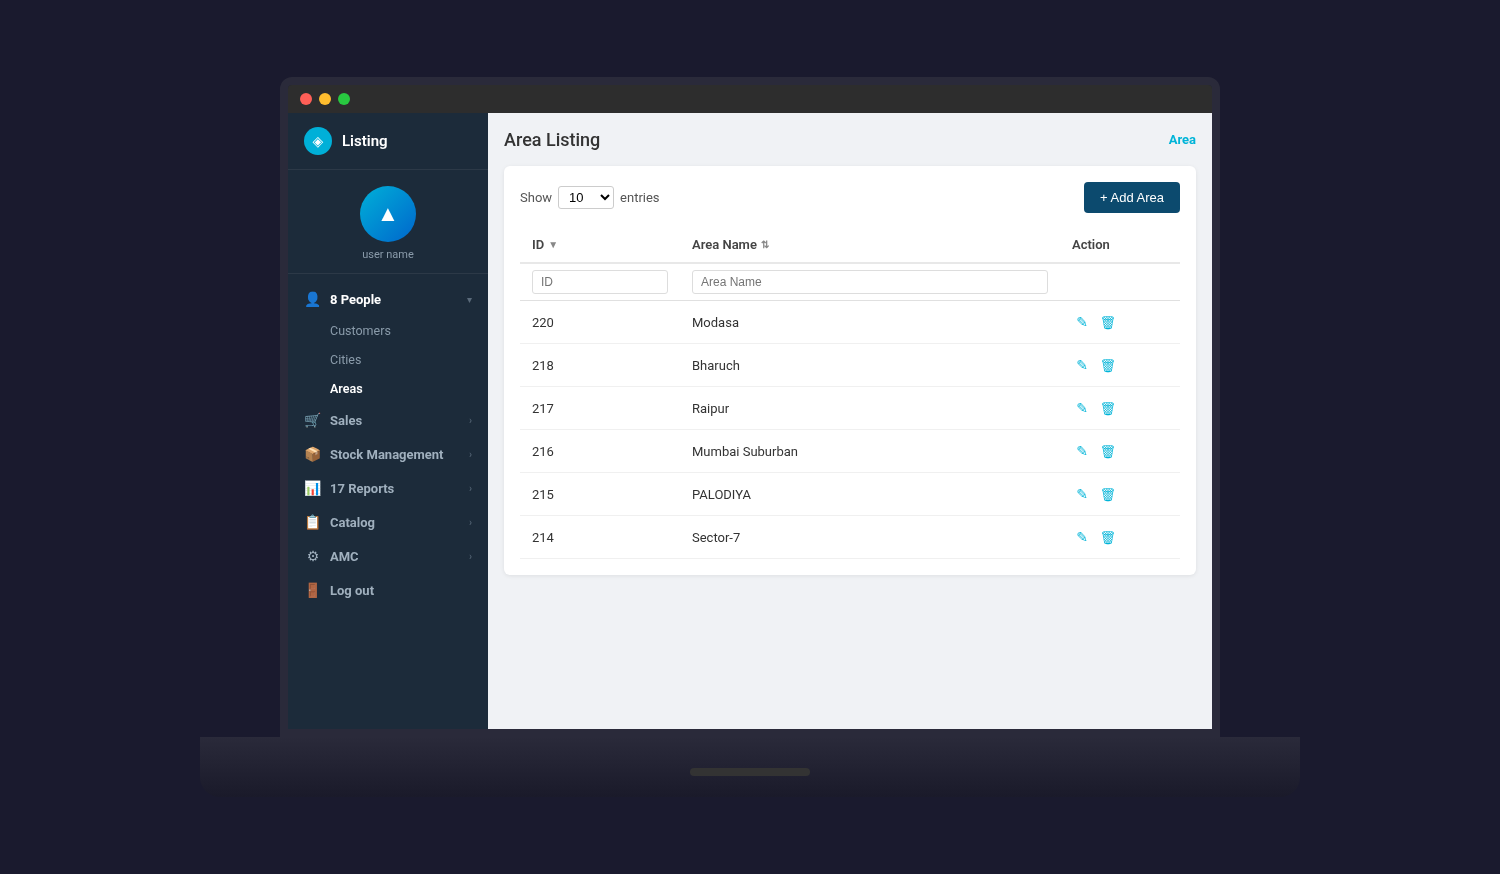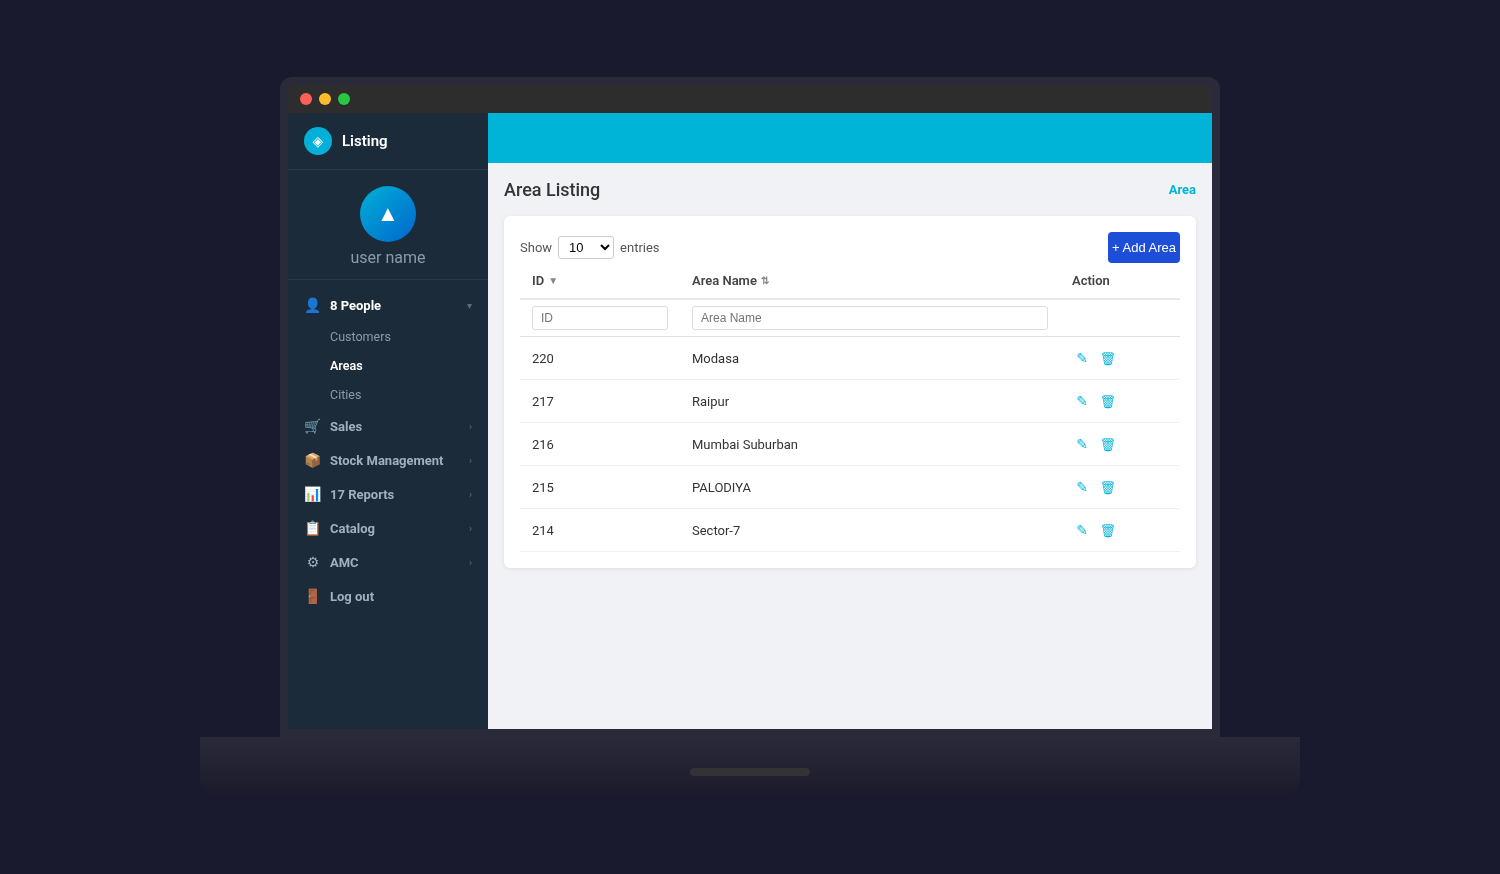--- a/index.html
+++ b/index.html
@@ -104,21 +104,21 @@
       background: linear-gradient(135deg, #00b0d8, #0066cc);
       display: flex;
       align-items: center;
       justify-content: center;
       font-size: 22px;
       color: white;
       margin-bottom: 6px;
     }
 
     .avatar-name {
-      font-size: 16px;
+      font-size: 11px;
       color: #8a9baa;
     }
 
     .sidebar-nav {
       flex: 1;
       padding: 8px 0;
       overflow-y: auto;
     }
 
     .nav-item {
@@ -163,21 +163,21 @@
 
     .nav-sub-item.active {
       color: #ffffff;
       font-weight: 600;
     }
 
     
     .main-content {
       flex: 1;
       display: flex;
-      flex-direction: column;
+      flex-direction: row;
       background: #f0f2f5;
       overflow: hidden;
     }
 
     .top-bar {
       height: 50px;
       background: #00b4d8;
       flex-shrink: 0;
     }
 
@@ -212,44 +212,45 @@
       background: #ffffff;
       border-radius: 6px;
       padding: 16px;
       box-shadow: 0 1px 4px rgba(0,0,0,0.08);
     }
 
     .table-toolbar {
       display: flex;
       justify-content: space-between;
       align-items: center;
+      margin-bottom: 14px;
     }
 
     .show-entries {
       display: flex;
       align-items: center;
       gap: 6px;
       font-size: 13px;
       color: #555;
     }
 
     .entries-select {
       border: 1px solid #ccc;
       border-radius: 3px;
       padding: 2px 6px;
       font-size: 13px;
       background: white;
       cursor: pointer;
     }
 
     .add-btn {
-      background: #1d4ed8;
+      background: #0c4a6e;
       color: white;
       border: none;
-      padding: 8px 4px;
+      padding: 8px 16px;
       border-radius: 4px;
       font-size: 13px;
       cursor: pointer;
       font-weight: 500;
     }
 
     table {
       width: 100%;
       border-collapse: collapse;
       font-size: 13px;
@@ -339,25 +340,25 @@
         <nav class="sidebar-nav">
 
           <div class="nav-item active">
             <span class="nav-item-icon">👤</span>
             <span class="nav-item-label">8 People</span>
             <span class="nav-item-arrow">▾</span>
           </div>
           <div class="nav-sub-item">
             <span>Customers</span>
           </div>
+          <div class="nav-sub-item">
+            <span>Cities</span>
+          </div>
           <div class="nav-sub-item active">
             <span>Areas</span>
-          </div>
-          <div class="nav-sub-item">
-            <span>Cities</span>
           </div>
 
           <div class="nav-item">
             <span class="nav-item-icon">🛒</span>
             <span class="nav-item-label">Sales</span>
             <span class="nav-item-arrow">›</span>
           </div>
 
           <div class="nav-item">
             <span class="nav-item-icon">📦</span>
@@ -438,20 +439,30 @@
                 <tr class="filter-row">
                   <td><input type="text" placeholder="ID" style=""></td>
                   <td><input type="text" placeholder="Area Name" style=""></td>
                   <td></td>
                 </tr>
               </thead>
               <tbody id="table-body">
               <tr>
                     <td>220</td>
                     <td>Modasa</td>
+                    <td>
+                      <div class="action-icons">
+                        <span class="action-icon" style="color: rgb(0, 180, 216);">✎</span>
+                        <span class="action-icon" style="color: rgb(0, 180, 216); font-size: 13px;">🗑</span>
+                      </div>
+                    </td>
+                  </tr>
+                  <tr>
+                    <td>218</td>
+                    <td>Bharuch</td>
                     <td>
                       <div class="action-icons">
                         <span class="action-icon" style="color: rgb(0, 180, 216);">✎</span>
                         <span class="action-icon" style="color: rgb(0, 180, 216); font-size: 13px;">🗑</span>
                       </div>
                     </td>
                   </tr>
                   <tr>
                     <td>217</td>
                     <td>Raipur</td>

